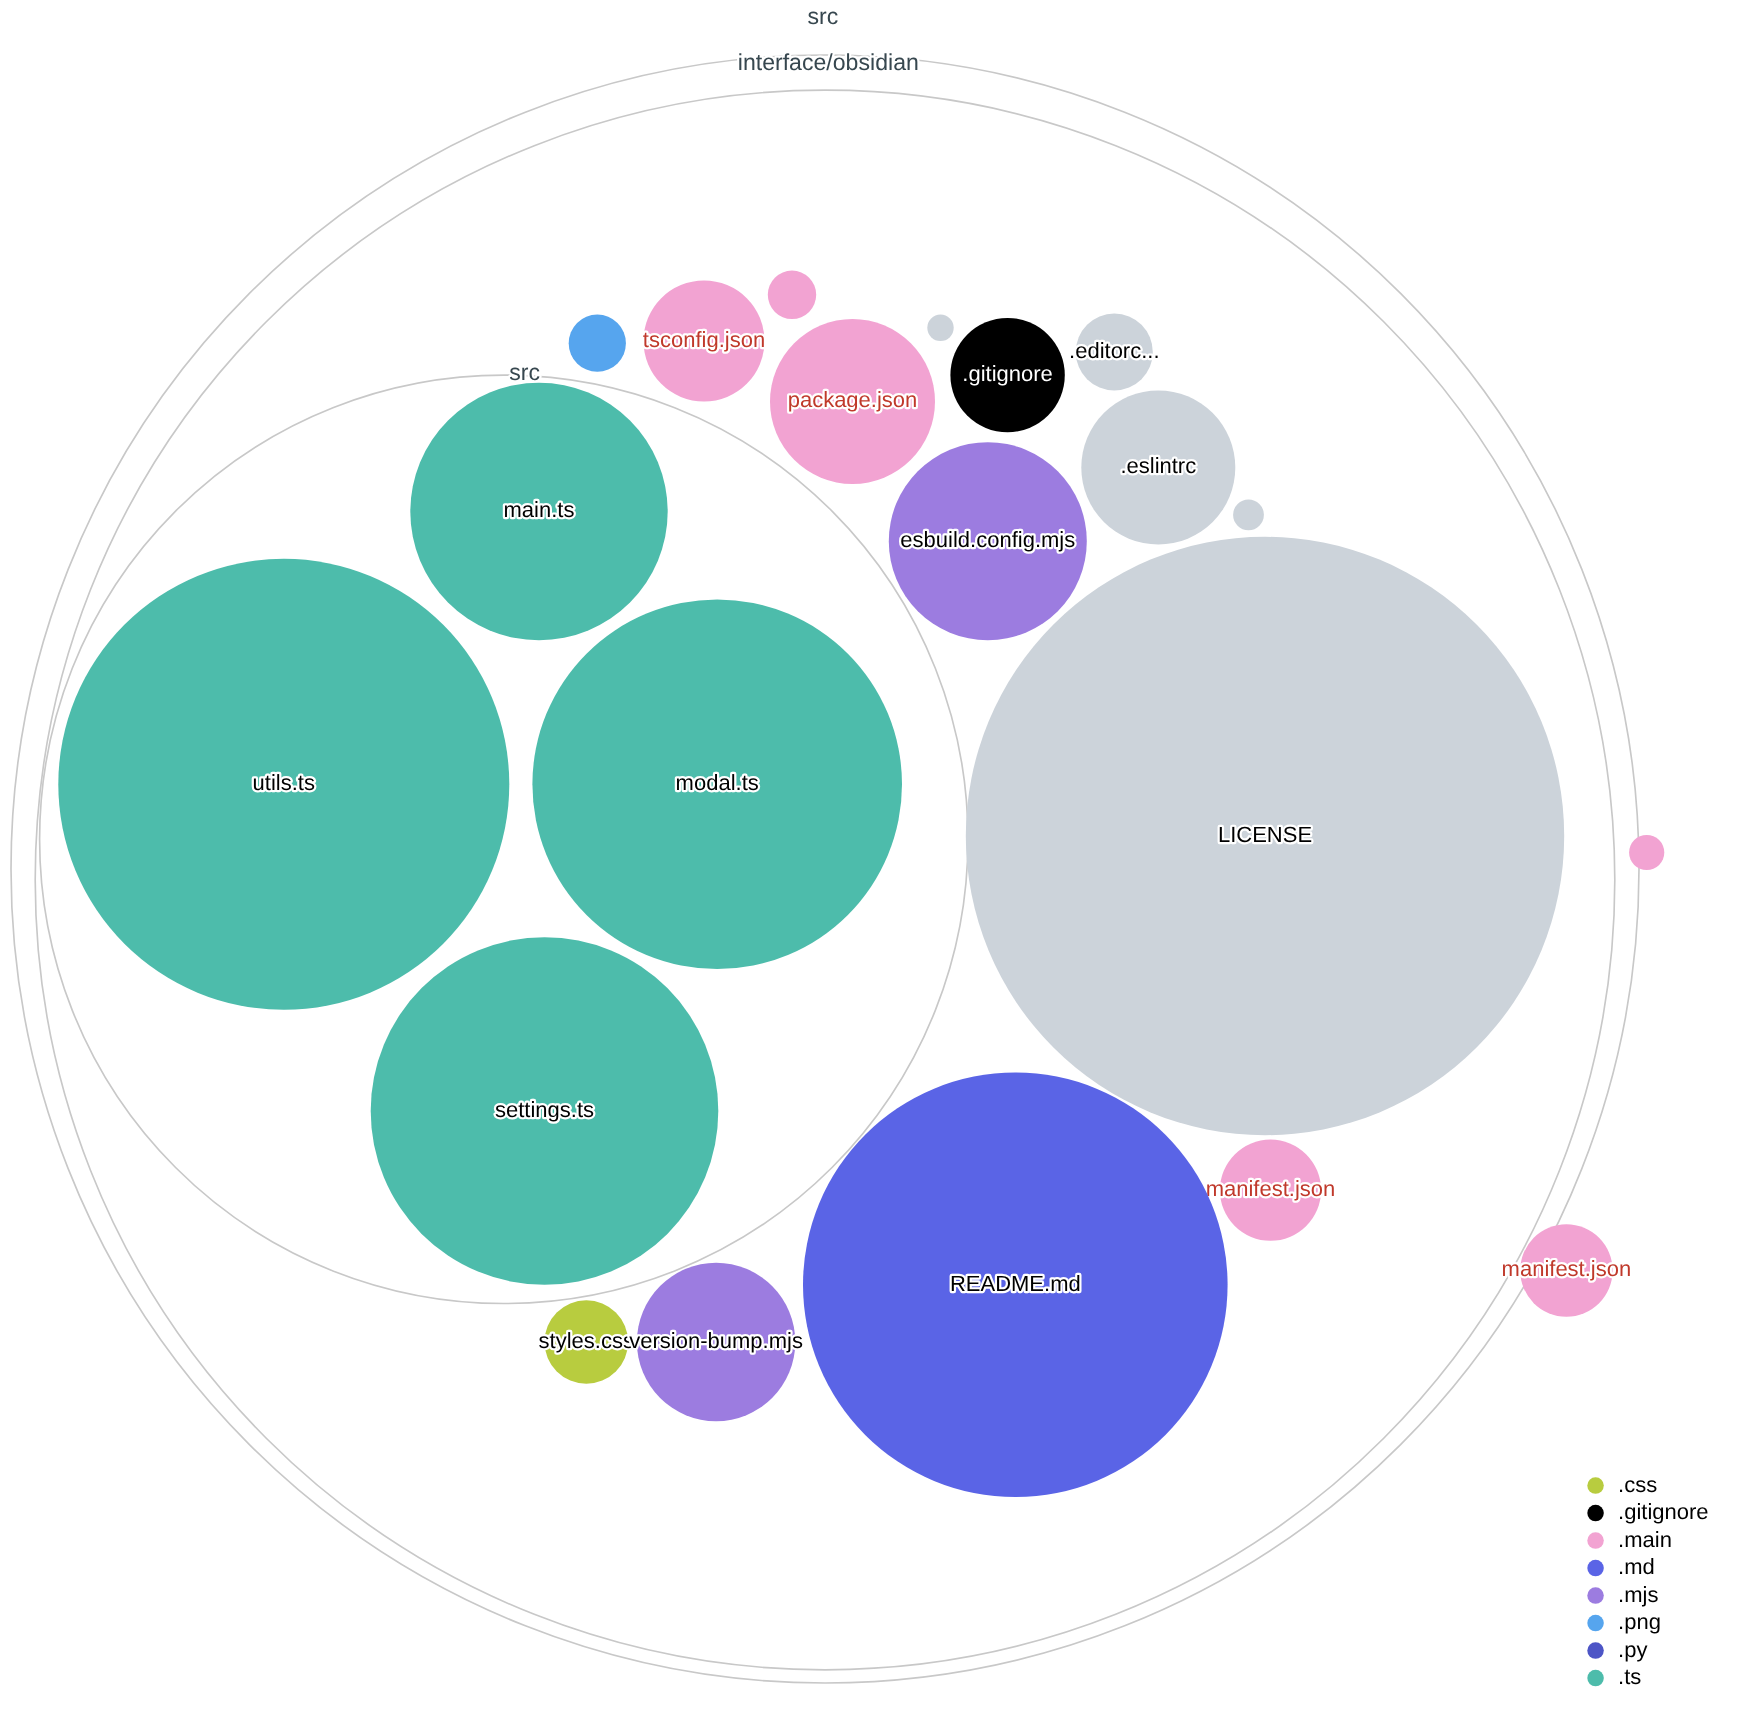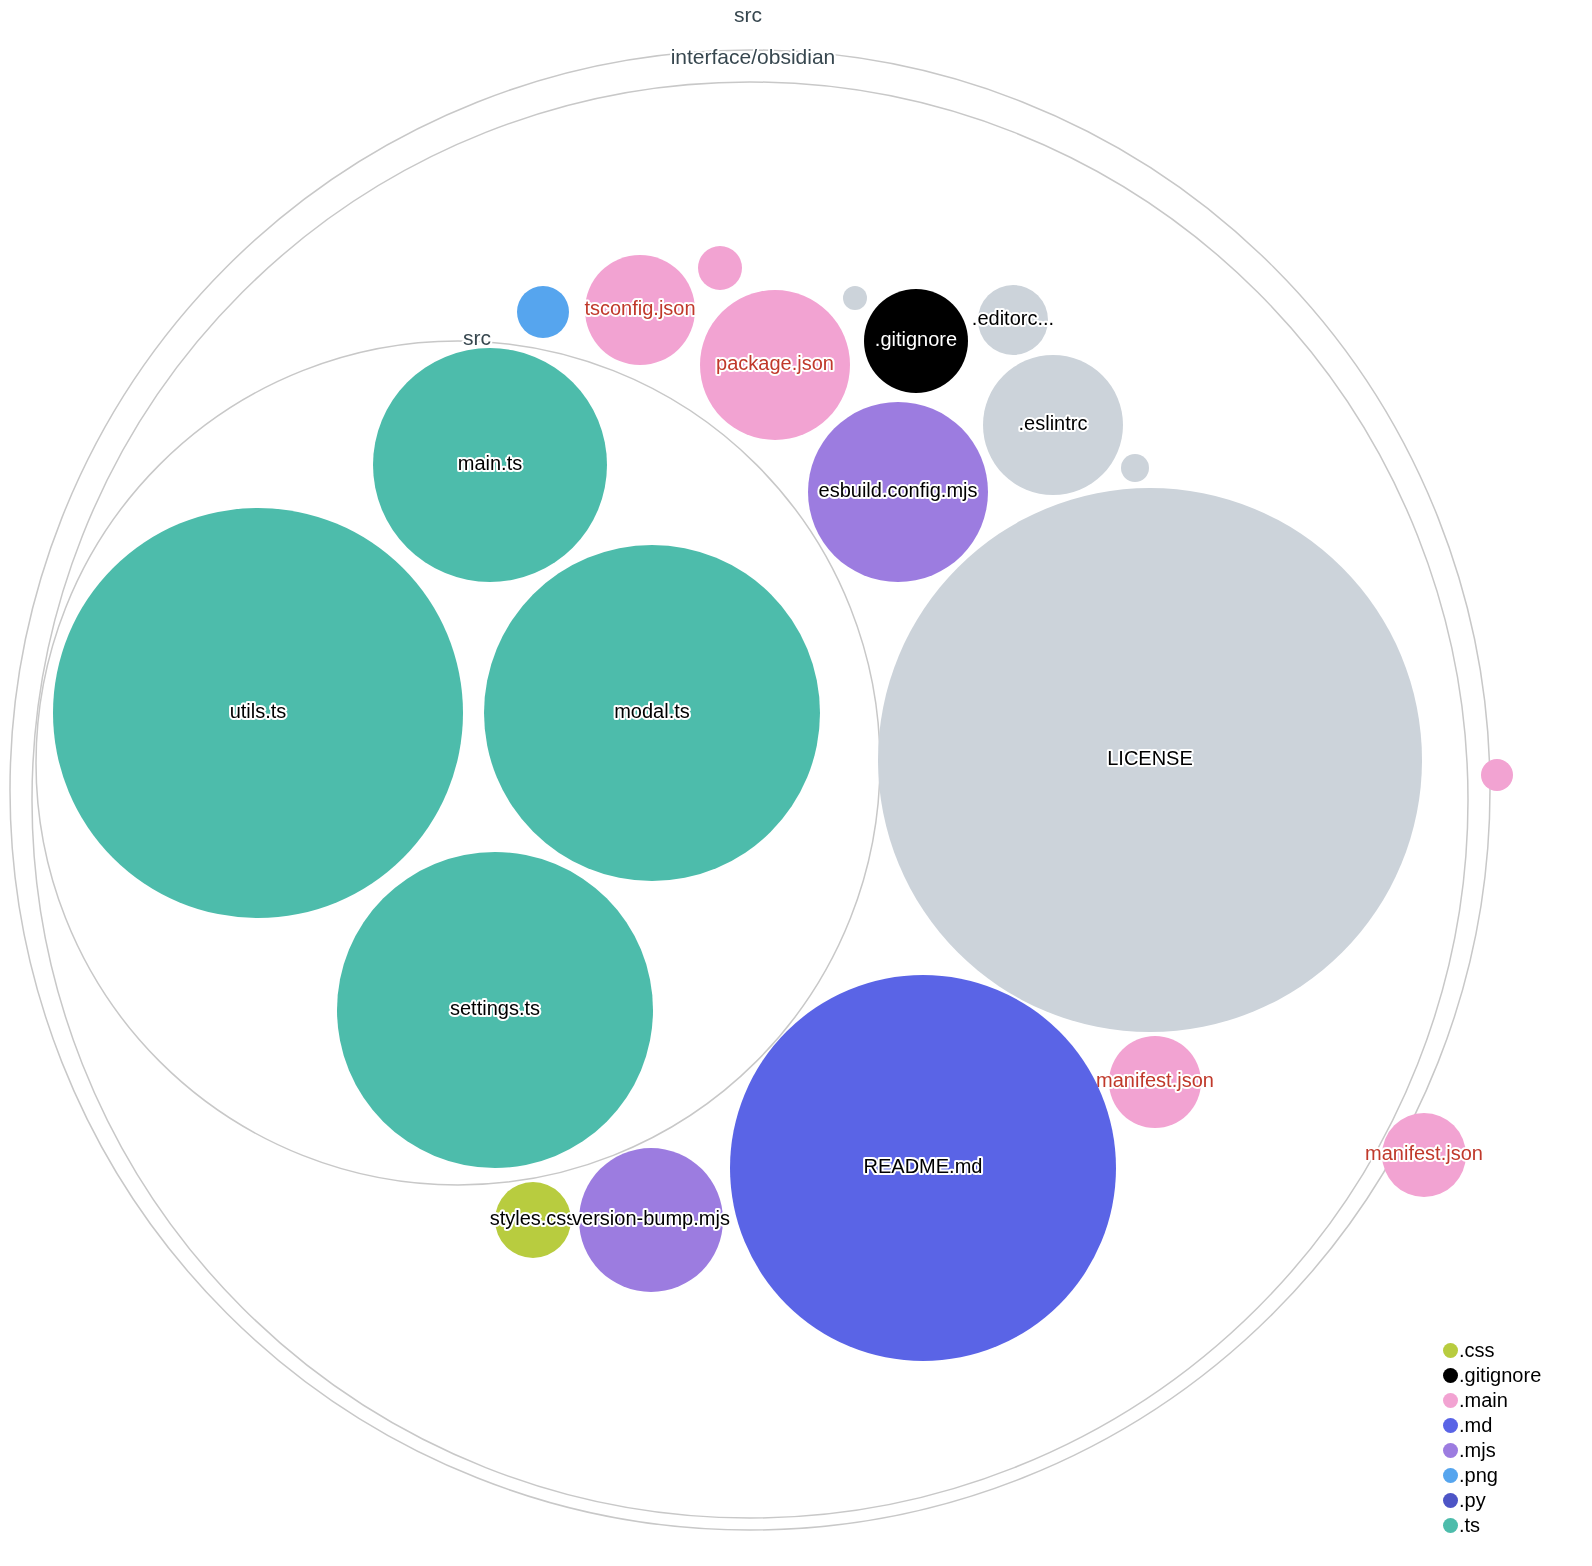--- a/index.html
+++ b/index.html
@@ -46,21 +46,21 @@
     position: absolute;
     left: 1443px;
     top: 1340px;
     display: flex;
     flex-direction: column;
     gap: 4px;
   }
   .legend-row {
     display: flex;
     align-items: center;
-    gap: 1px;
+    gap: 13px;
     height: 21px;
   }
   .legend-dot {
     width: 15px;
     height: 15px;
     border-radius: 50%;
     flex: 0 0 auto;
   }
   .legend-label {
     font-size: 20px;

